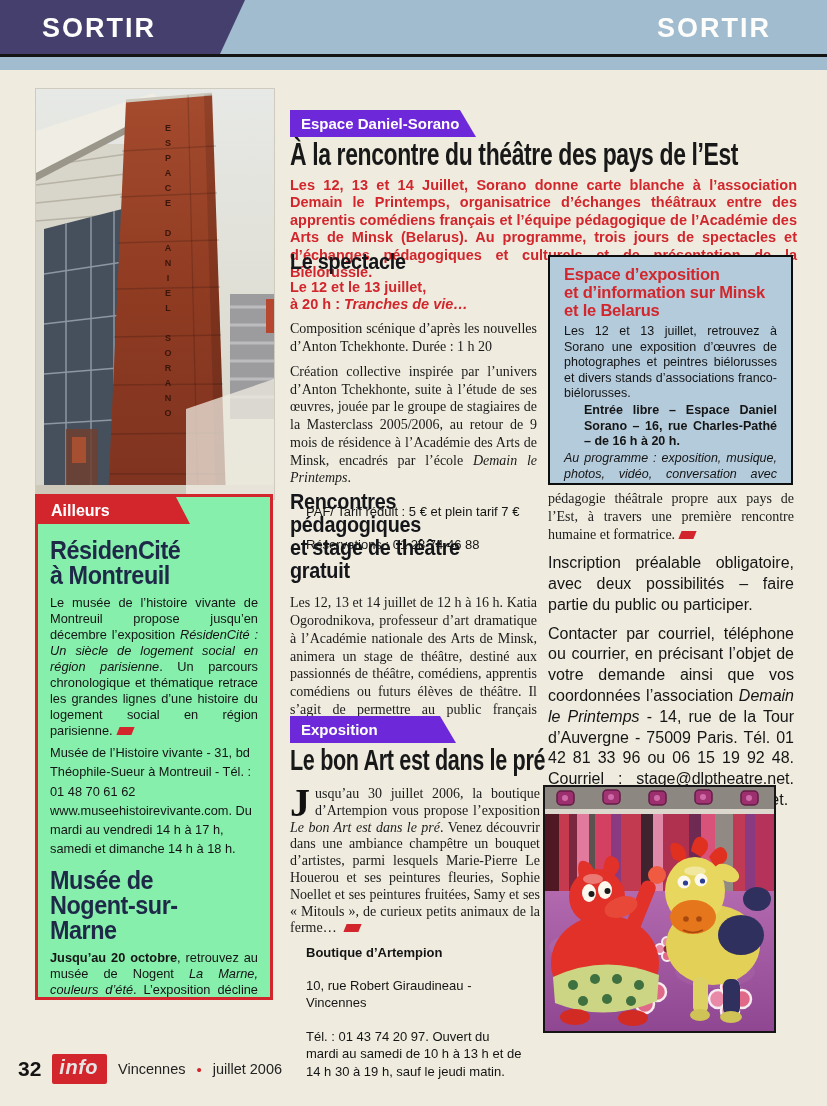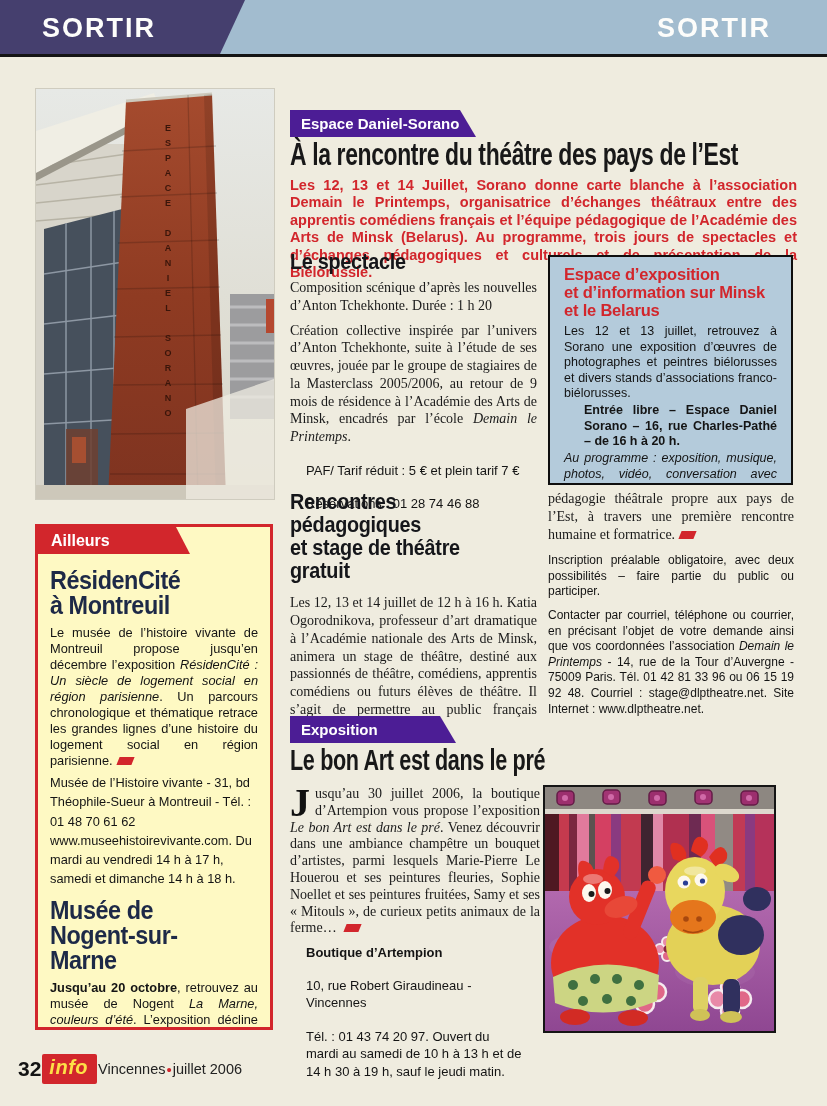--- a/index.html
+++ b/index.html
@@ -2,75 +2,75 @@
 <html><head>
 <meta charset="utf-8">
 <style>
   html,body{margin:0;padding:0;background:#d8d5cc;}
   .page{
     position:relative;width:827px;height:1106px;overflow:hidden;
     background:#efecdf;
     font-family:"Liberation Sans",sans-serif;
   }
   
-  .header{position:absolute;left:0;top:0;width:827px;height:54px;background:#a2bccf;}
+  .header{position:absolute;left:0;top:0;width:827px;height:70px;background:#a2bccf;}
   .header-dark{position:absolute;left:0;top:0;width:260px;height:54px;background:#453f6e;
     clip-path:polygon(0 0,245px 0,220px 100%,0 100%);}
   .sortir{position:absolute;top:13px;color:#fdfdfb;font-weight:bold;font-size:27px;letter-spacing:2px;}
   .sortir.left{left:42px;}
   .sortir.right{right:56px;}
   .header-rule{position:absolute;left:0;top:54px;width:827px;height:3px;background:#141414;}
   
-  .kicker{position:absolute;height:27px;background:#4c1d95;color:#fff;font-weight:bold;
+  .kicker{position:absolute;height:27px;background:#6d28d9;color:#fff;font-weight:bold;
     font-size:15px;line-height:27px;padding-left:11px;box-sizing:border-box;
     clip-path:polygon(0 0,calc(100% - 16px) 0,100% 100%,0 100%);}
   
   .big-title{position:absolute;font-weight:bold;color:#181818;font-size:31px;white-space:nowrap;
     letter-spacing:-.5px;transform:scaleX(.74);transform-origin:0 0;}
   .sec-h{font-weight:bold;color:#15161a;font-size:22px;line-height:1.05;letter-spacing:-.3px;
     white-space:pre-line;transform:scaleX(.9);transform-origin:0 0;margin:0 0 6px 0;}
   .navy-h{font-weight:bold;color:#1d2947;font-size:26px;line-height:.95;letter-spacing:-.5px;
     white-space:pre-line;transform:scaleX(.9);transform-origin:0 0;margin:14px 0 8px 0;}
   .serif-p{font-family:"Liberation Serif",serif;font-size:14px;line-height:1.27;color:#1a1a1a;
     text-align:justify;margin:0 0 7px 0;}
-  .sans-p{font-size:12px;line-height:1.3;color:#141414;text-align:justify;margin:0 0 8px 0;}
+  .sans-p{font-size:16px;line-height:1.3;color:#141414;text-align:justify;margin:0 0 8px 0;}
   .sans-tight{font-size:13px;line-height:1.32;color:#141414;margin:16px;}
   .intro{position:absolute;font-weight:bold;color:#d2262c;font-size:14.5px;line-height:1.2;
     text-align:justify;}
   .dates{font-weight:bold;color:#d2262c;font-size:14.5px;line-height:1.18;margin:0 0 7px 0;}
   .marker{display:inline-block;width:15px;height:8px;background:#d2262c;
     transform:skewX(-22deg);margin-left:5px;}
   .dropcap{float:left;font-family:"Liberation Serif",serif;font-weight:bold;font-size:40px;
     line-height:30px;margin:2px 5px 0 0;color:#111;}
   
   .minsk-box{position:absolute;left:548px;top:255px;width:245px;height:230px;box-sizing:border-box;
     background:#b4cbdb;border:2px solid #0e0e0e;padding:7px 14px;overflow:hidden;}
   .minsk-title{font-weight:bold;color:#d2262c;font-size:16.5px;line-height:1.08;
     letter-spacing:-.2px;white-space:pre-line;margin:2px 0 5px 0;}
   .minsk-box .sans-p{font-size:12.5px;line-height:1.23;margin:0 0 2px 0;}
-  .ailleurs-box{position:absolute;left:35px;top:524px;width:238px;height:506px;box-sizing:border-box;
-    background:#fef9c3;border:3px solid #d2262c;overflow:hidden;}
+  .ailleurs-box{position:absolute;left:35px;top:494px;width:238px;height:506px;box-sizing:border-box;
+    background:#86efac;border:3px solid #d2262c;overflow:hidden;}
   .ailleurs-label{width:152px;height:27px;background:#d2262c;color:#fff;font-weight:bold;
     font-size:16px;line-height:27px;padding-left:13px;box-sizing:border-box;
     clip-path:polygon(0 0,calc(100% - 14px) 0,100% 100%,0 100%);}
   .ailleurs-inner{padding:0 12px;}
   .ailleurs-inner .sans-p{font-size:12.8px;line-height:1.25;margin:0 0 4px 0;}
   .practical{font-size:12.8px;line-height:1.5;color:#141414;margin:0 0 6px 0;}
   
   .photo1{position:absolute;left:35px;top:88px;width:240px;height:412px;border:1px solid #cfccbf;
     box-sizing:border-box;overflow:hidden;background:#e6e3d8;}
   .tower-sign{position:absolute;left:127px;top:34px;height:340px;
     writing-mode:vertical-rl;text-orientation:upright;
     font-weight:bold;font-size:9px;letter-spacing:5px;color:#3a150a;}
   .photo2{position:absolute;left:543px;top:785px;width:233px;height:248px;border:2px solid #151515;
     box-sizing:border-box;overflow:hidden;background:#a855a0;}
   
-  .footer{position:absolute;left:18px;top:1054px;display:flex;align-items:center;gap:1px;}
+  .footer{position:absolute;left:18px;top:1054px;display:flex;align-items:center;gap:11px;}
   .page-num{font-weight:bold;font-size:21px;color:#141414;}
-  .info-logo{background:#d2262c;color:#fde047;font-weight:bold;font-style:italic;font-size:20px;
+  .info-logo{background:#d2262c;color:#e5e5e5;font-weight:bold;font-style:italic;font-size:20px;
     letter-spacing:.5px;padding:2px 9px 5px 7px;border-radius:2px;}
   .footer-meta{font-size:14.5px;color:#222;}
   .dot{color:#d2262c;font-size:15px;}
   
   .abs{position:absolute;}
 </style>
 </head>
 <body>
 
 <div class="page">
@@ -151,20 +151,22 @@
     </svg>
     <div class="tower-sign">ESPACE DANIEL SORANO</div>
   </div>
 
   <div class="kicker" style="left:290px;top:110px;width:186px;">Espace Daniel-Sorano</div>
   <div class="big-title" style="left:290px;top:137px;">À la rencontre du théâtre des pays de l’Est</div>
   <div class="intro" style="left:290px;top:177px;width:507px;">Les 12, 13 et 14 Juillet, Sorano donne carte blanche à l’association Demain le Printemps, organisatrice d’échanges théâtraux entre des apprentis comédiens français et l’équipe pédagogique de l’Académie des Arts de Minsk (Belarus). Au programme, trois jours de spectacles et d’échanges pédagogiques et culturels et de présentation de la Biélorussie.</div>
 
   <div class="abs" style="left:290px;top:250px;width:247px;">
     <h3 class="sec-h">Le spectacle</h3>
+    <p class="dates"><span>Le 12 et le 13 juillet,</span><br>
+      <span>à 20 h : </span><i>Tranches de vie…</i></p>
     <p class="serif-p">Composition scénique d’après les nouvelles d’Anton Tchekhonte. Durée : 1 h 20</p>
     <p class="serif-p"><span>Création collective inspirée par l’univers d’Anton Tchekhonte, suite à l’étude de ses œuvres, jouée par le groupe de stagiaires de la Masterclass 2005/2006, au retour de 9 mois de résidence à l’Académie des Arts de Minsk, encadrés par l’école </span><i>Demain le Printemps</i><span>.</span></p>
     <p class="sans-tight">PAF/ Tarif réduit : 5 € et plein tarif 7 €</p>
     <p class="sans-tight">Réservations : 01 28 74 46 88</p>
   </div>
 
   <div class="minsk-box">
     <div class="minsk-title">Espace d’exposition
 et d’information sur Minsk
 et le Belarus</div>

